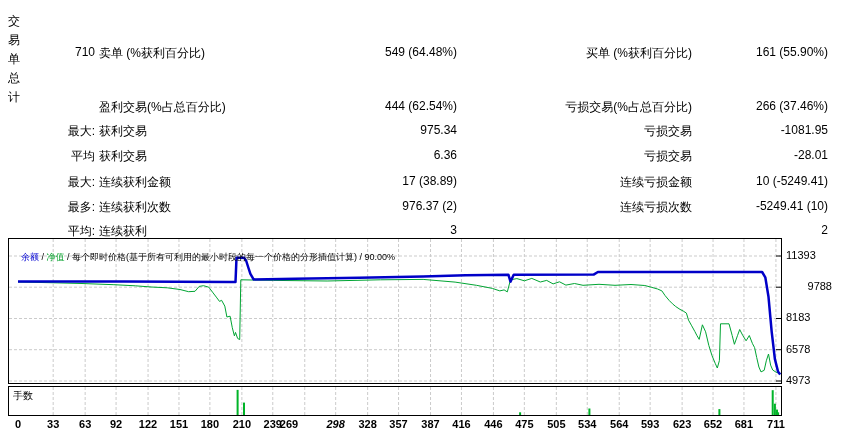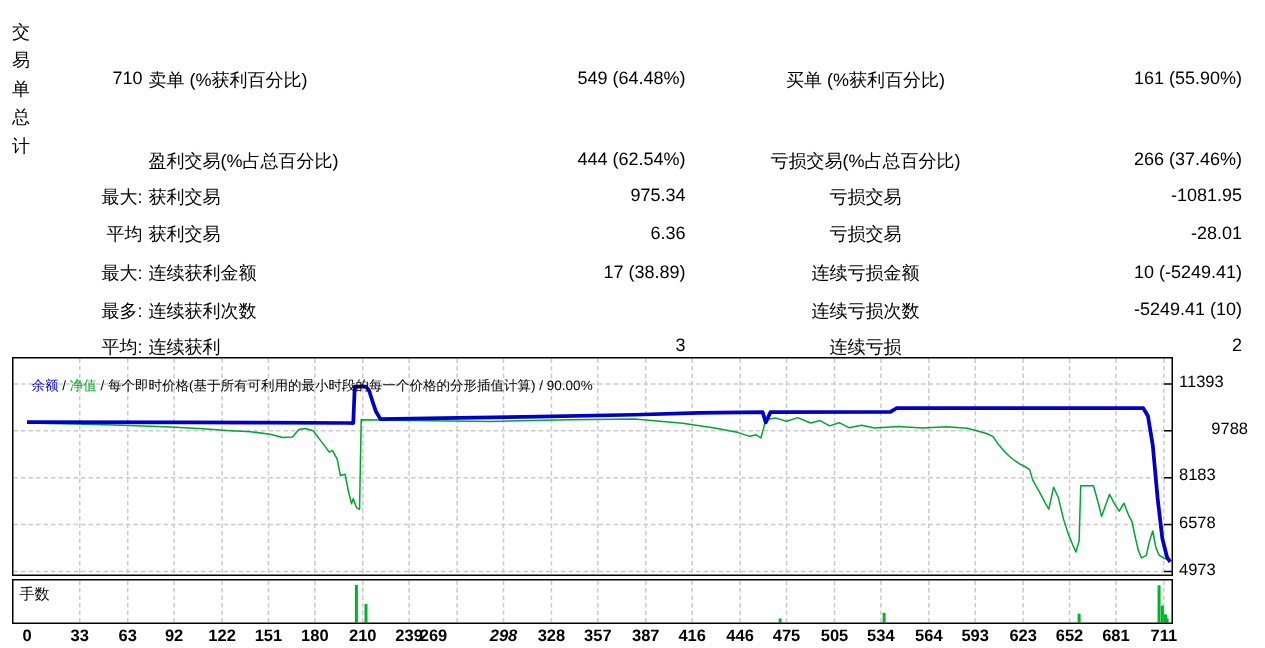--- a/index.html
+++ b/index.html
@@ -5,21 +5,21 @@
   html,body{margin:0;padding:0;background:#fff;}
   .report{position:relative;width:843px;height:432px;background:#fff;
           font-family:"Liberation Sans","DejaVu Sans",sans-serif;color:#000;overflow:hidden;}
   .vheader{position:absolute;left:8px;top:12px;width:14px;font-size:12px;line-height:19px;
            word-break:break-all;text-align:left;}
   .srow{position:absolute;left:0;width:843px;height:16px;font-size:12px;white-space:nowrap;padding-left:32px;}
   .srow span{position:absolute;top:0;display:block;}
   .c0{left:20px;width:75px;text-align:right;}
   .c1{left:99px;width:290px;text-align:left;}
   .c2{left:290px;width:167px;text-align:right;}
-  .c3{left:462px;width:230px;text-align:center;}
+  .c3{left:462px;width:230px;text-align:right;}
   .c4{left:640px;width:188px;text-align:right;}
   .main-svg{position:absolute;left:8px;top:238px;}
   .lots-svg{position:absolute;left:8px;top:386px;}
   .legend{position:absolute;left:11px;top:241px;font-size:9px;white-space:pre;letter-spacing:0;}
   .lots-label{position:absolute;left:13px;top:389px;font-size:10px;}
   .ylabel{position:absolute;left:786px;width:46px;font-size:11px;font-weight:normal;text-align:left;}
   .xlabel{position:absolute;top:418px;width:34px;font-size:11px;font-weight:bold;text-align:center;}
 </style>
 </head>
 <body>
@@ -59,28 +59,28 @@
   <div class="srow" style="top:174px">
     <span class="c0">最大:</span>
     <span class="c1">连续获利金额</span>
     <span class="c2">17 (38.89)</span>
     <span class="c3">连续亏损金额</span>
     <span class="c4">10 (-5249.41)</span>
   </div>
   <div class="srow" style="top:199px">
     <span class="c0">最多:</span>
     <span class="c1">连续获利次数</span>
+    <span class="c2">976.37 (2)</span>
     <span class="c3">连续亏损次数</span>
     <span class="c4">-5249.41 (10)</span>
   </div>
   <div class="srow" style="top:223px">
     <span class="c0">平均:</span>
     <span class="c1">连续获利</span>
     <span class="c2">3</span>
-    <span class="c3">连续亏损</span>
     <span class="c4">2</span>
   </div>
 
   <svg id="main-plot" class="main-svg" width="774" height="146">
       <line x1="45.178000000000004" y1="1" x2="45.178000000000004" y2="145" stroke="#CBCBCB" stroke-dasharray="3,2" stroke-width="1"></line>
       <line x1="77.158" y1="1" x2="77.158" y2="145" stroke="#CBCBCB" stroke-dasharray="3,2" stroke-width="1"></line>
       <line x1="108.072" y1="1" x2="108.072" y2="145" stroke="#CBCBCB" stroke-dasharray="3,2" stroke-width="1"></line>
       <line x1="140.05200000000002" y1="1" x2="140.05200000000002" y2="145" stroke="#CBCBCB" stroke-dasharray="3,2" stroke-width="1"></line>
       <line x1="170.966" y1="1" x2="170.966" y2="145" stroke="#CBCBCB" stroke-dasharray="3,2" stroke-width="1"></line>
       <line x1="201.88000000000002" y1="1" x2="201.88000000000002" y2="145" stroke="#CBCBCB" stroke-dasharray="3,2" stroke-width="1"></line>

